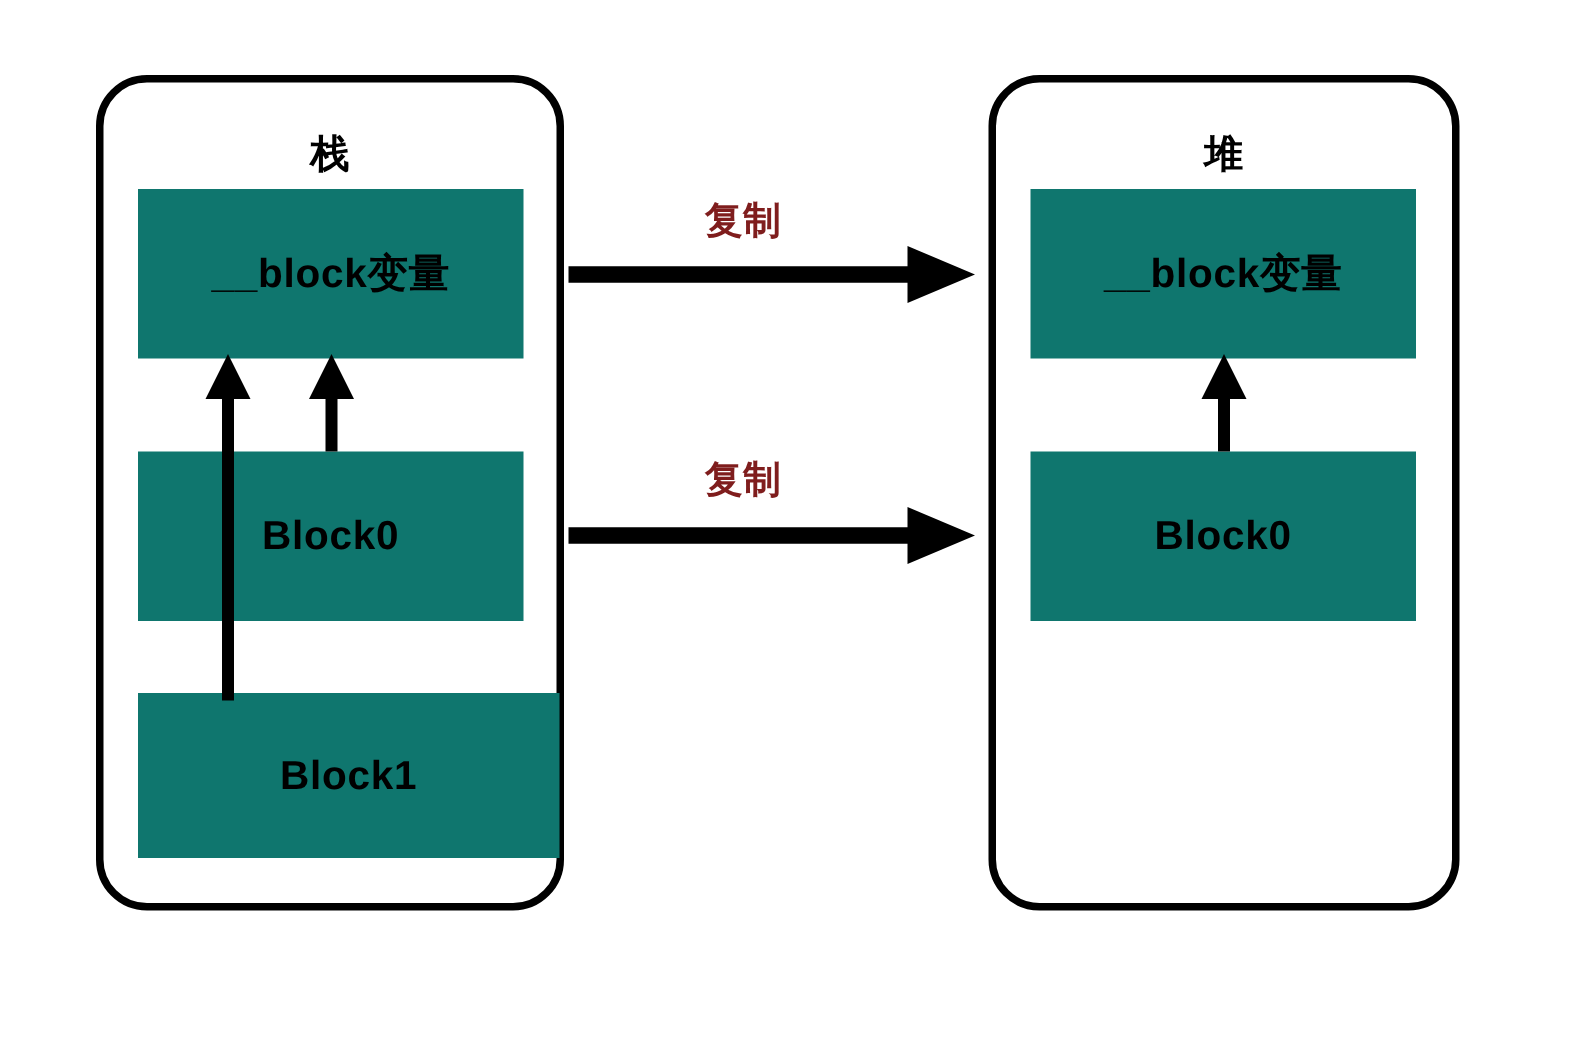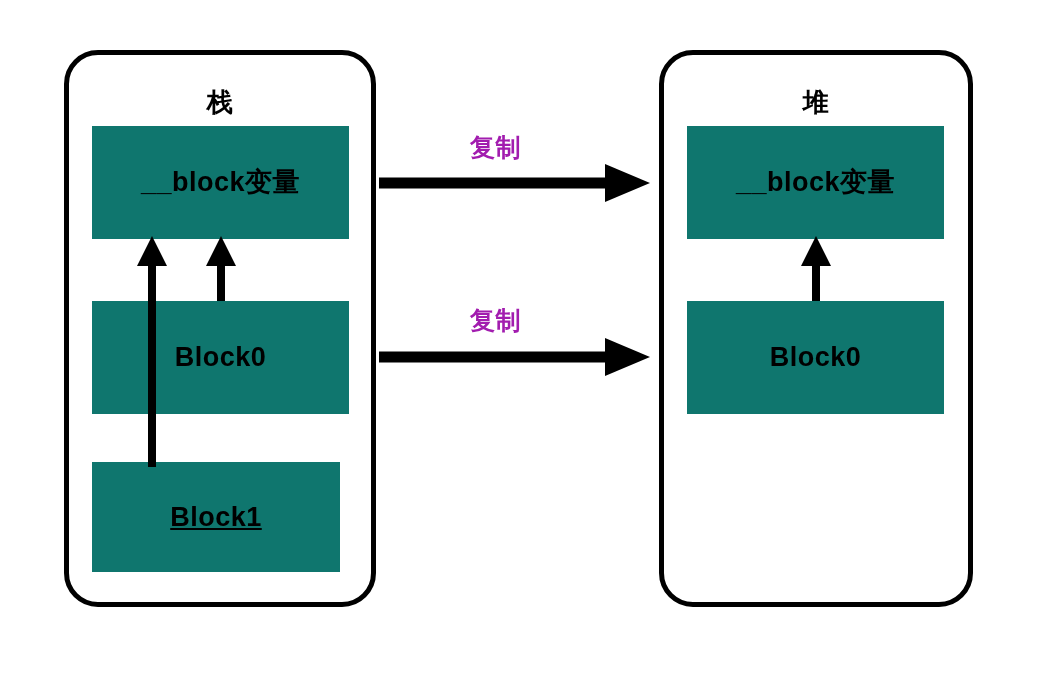--- a/index.html
+++ b/index.html
@@ -57,41 +57,41 @@
     font-size: 27px;
     line-height: 1;
     letter-spacing: 0.5px;
     box-sizing: border-box;
   }
   .memblock .lbl { display: block; }
 
   
   #stack-blockvar { left: 92px;  top: 126px; width: 257px; height: 113px; }
   #stack-block0   { left: 92px;  top: 301px; width: 257px; height: 113px; }
-  #stack-block1   { left: 92px;  top: 462px; width: 248px; height: 110px; text-decoration: underline; }
+  #stack-block1   { left: 92px;  top: 462px; width: 281px; height: 110px; }
 
   
   #heap-blockvar  { left: 687px; top: 126px; width: 257px; height: 113px; }
   #heap-block0    { left: 687px; top: 301px; width: 257px; height: 113px; }
 
   
   #arrow-layer {
     position: absolute;
     left: 0; top: 0;
     width: 1052px;
     height: 700px;
     pointer-events: none;
   }
 
   
   .arrow-caption {
     position: absolute;
     font-size: 25px;
     font-weight: bold;
-    color: #a21caf;
+    color: #7f1d1d;
     line-height: 1;
     white-space: nowrap;
     letter-spacing: 0.5px;
   }
   #caption-copy-1 { left: 470px; top: 135px; }
   #caption-copy-2 { left: 470px; top: 308px; }
 </style>
 </head>
 <body>
 

